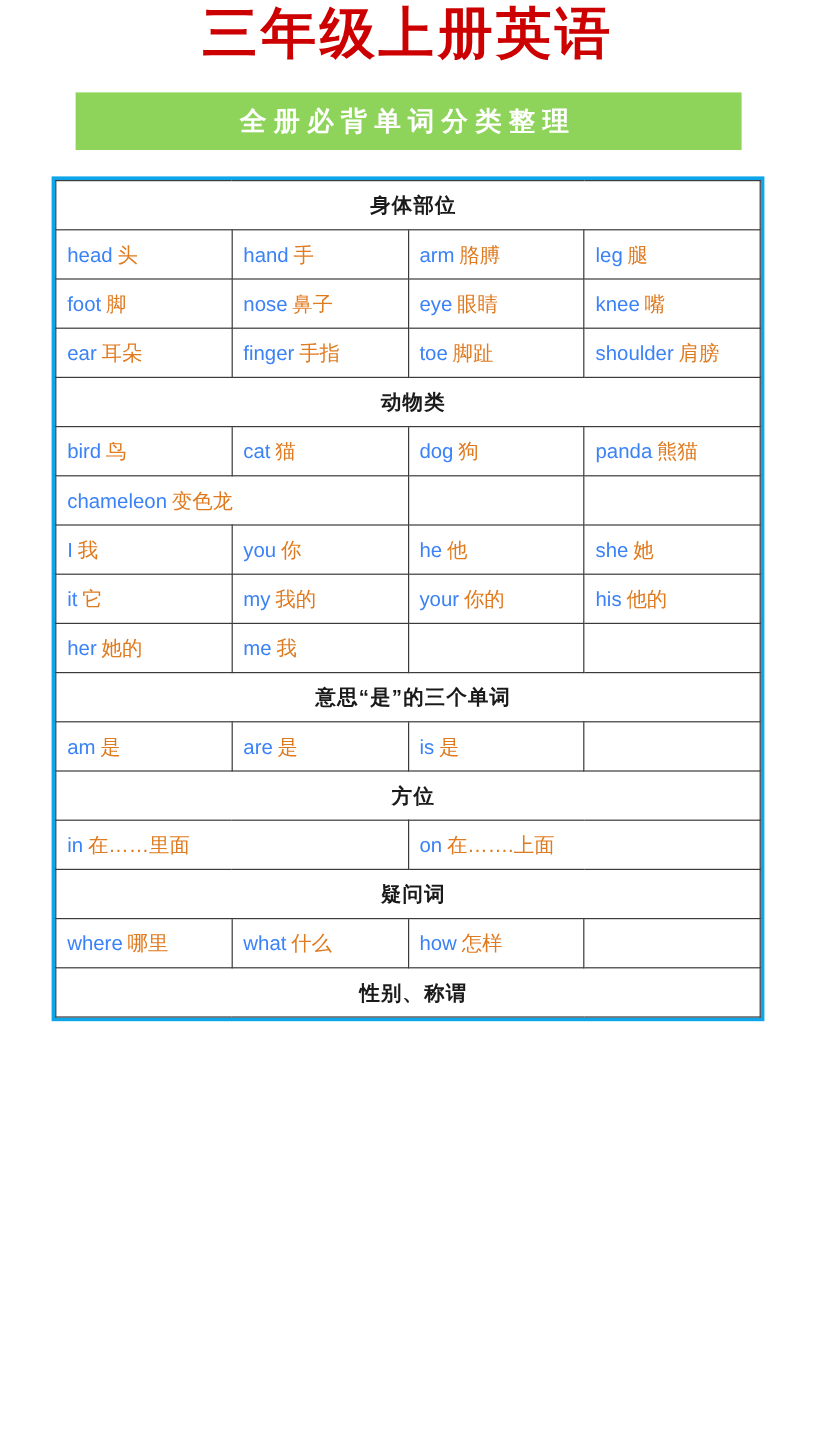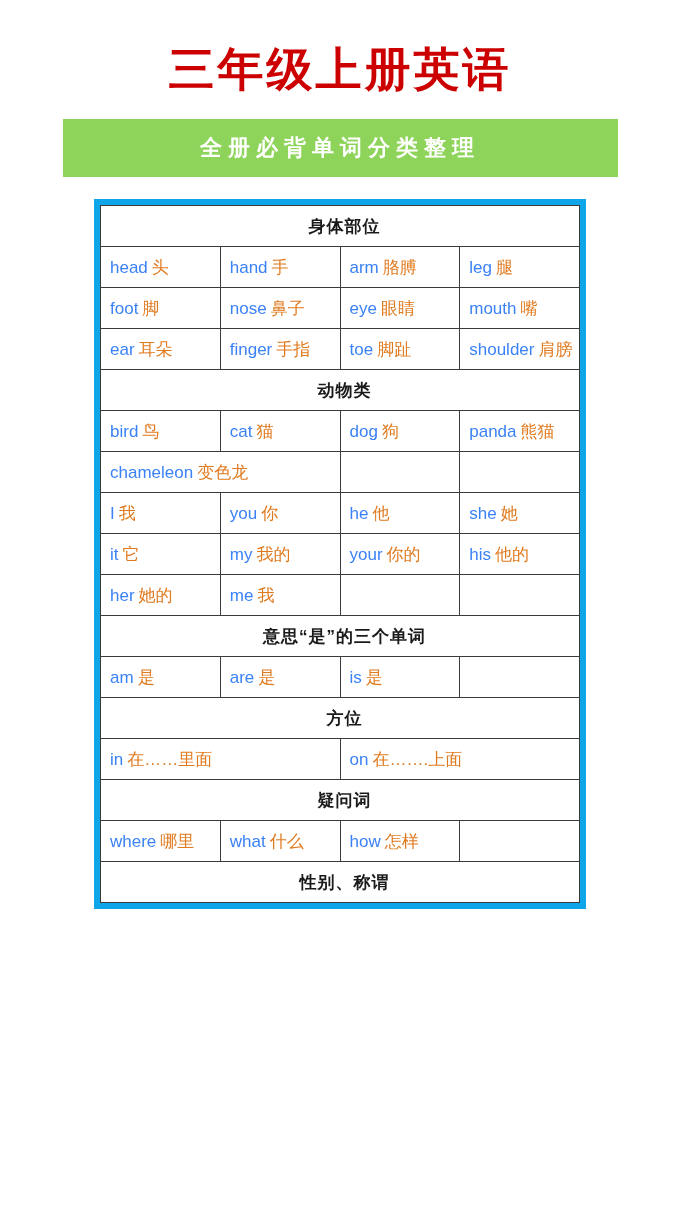--- a/index.html
+++ b/index.html
@@ -9,53 +9,52 @@
   }
   body {
     width: 680px;
     height: 1209px;
     font-family: "Liberation Sans", sans-serif;
     position: relative;
     overflow: hidden;
   }
   .page {
     width: 680px;
-    padding-top: 42px;
     box-sizing: border-box;
   }
   .main-title {
     text-align: center;
     color: #cc0000;
     font-family: "Liberation Serif", serif;
     font-weight: bold;
     font-size: 46px;
     letter-spacing: 3px;
     line-height: 1.2;
     margin: 0 0 22px 0;
   }
   .subtitle-bar {
     margin: 0 auto;
     width: 555px;
-    height: 58px;
+    height: 48px;
     background: #8ed45a;
     display: flex;
     align-items: center;
     justify-content: center;
   }
   .subtitle-text {
     color: #ffffff;
     font-family: "Liberation Serif", serif;
     font-size: 22px;
     letter-spacing: 6px;
     font-weight: bold;
   }
   .table-wrap {
     margin: 22px auto 0 auto;
-    width: 492px;
-    border: 6px solid #0ea5e9;
+    width: 594px;
+    border: 3px solid #0ea5e9;
     box-sizing: border-box;
   }
   table.vocab {
     border-collapse: collapse;
     width: 100%;
     table-layout: fixed;
   }
   table.vocab td {
     border: 1px solid #3a3a3a;
     height: 40px;
@@ -108,21 +107,21 @@
           <tr>
             <td><span class="en">head</span><span class="zh">头</span></td>
             <td><span class="en">hand</span><span class="zh">手</span></td>
             <td><span class="en">arm</span><span class="zh">胳膊</span></td>
             <td><span class="en">leg</span><span class="zh">腿</span></td>
           </tr>
           <tr>
             <td><span class="en">foot</span><span class="zh">脚</span></td>
             <td><span class="en">nose</span><span class="zh">鼻子</span></td>
             <td><span class="en">eye</span><span class="zh">眼睛</span></td>
-            <td><span class="en">mouth</span><span class="zh">嘴</span></td>
+            <td><span class="en">knee</span><span class="zh">嘴</span></td>
           </tr>
           <tr>
             <td><span class="en">ear</span><span class="zh">耳朵</span></td>
             <td><span class="en">finger</span><span class="zh">手指</span></td>
             <td><span class="en">toe</span><span class="zh">脚趾</span></td>
             <td><span class="en">shoulder</span><span class="zh">肩膀</span></td>
           </tr>
           <tr>
             <td class="section" colspan="4">动物类</td>
           </tr>

